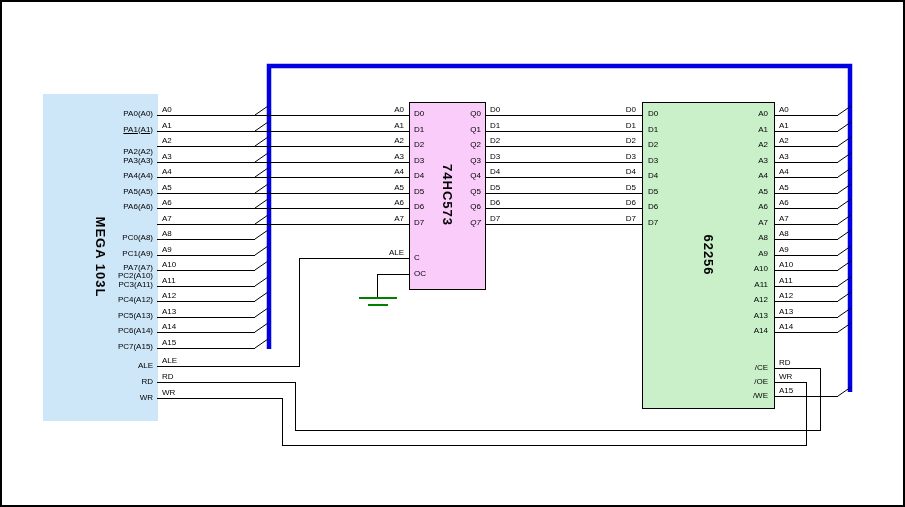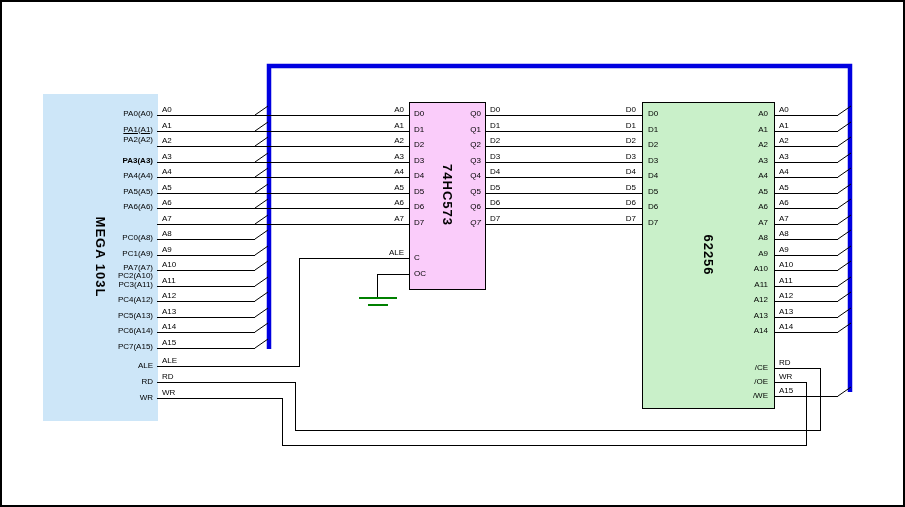--- a/index.html
+++ b/index.html
@@ -88,22 +88,22 @@
     </g>
   </svg>
 
   <div class="chip-title" style="left:98px;top:255px;">MEGA 103L</div>
   <div class="chip-title" style="left:445px;top:193px;">74HC573</div>
   <div class="chip-title" style="left:706px;top:253px;">62256</div>
 
   <div class="lblgroup alignR" id="g-mega-pins">
     <div class="lbl" style="top: 107px;">PA0(A0)</div>
       <div class="lbl" style="top: 122.5px; text-decoration: underline;">PA1(A1)</div>
-      <div class="lbl" style="top: 133px;">PA2(A2)</div>
-      <div class="lbl" style="top: 153.5px; font-weight: bold;">PA3(A3)</div>
+      <div class="lbl" style="top: 145px;">PA2(A2)</div>
+      <div class="lbl" style="top: 153.5px;">PA3(A3)</div>
       <div class="lbl" style="top: 169px;">PA4(A4)</div>
       <div class="lbl" style="top: 184.5px;">PA5(A5)</div>
       <div class="lbl" style="top: 200px;">PA6(A6)</div>
       <div class="lbl" style="top: 214px; margin-top: 47px;">PA7(A7)</div>
       <div class="lbl" style="top: 231px;">PC0(A8)</div>
       <div class="lbl" style="top: 246.5px;">PC1(A9)</div>
       <div class="lbl" style="top: 269px;">PC2(A10)</div>
       <div class="lbl" style="top: 277.5px;">PC3(A11)</div>
       <div class="lbl" style="top: 293px;">PC4(A12)</div>
       <div class="lbl" style="top: 308.5px;">PC5(A13)</div>

